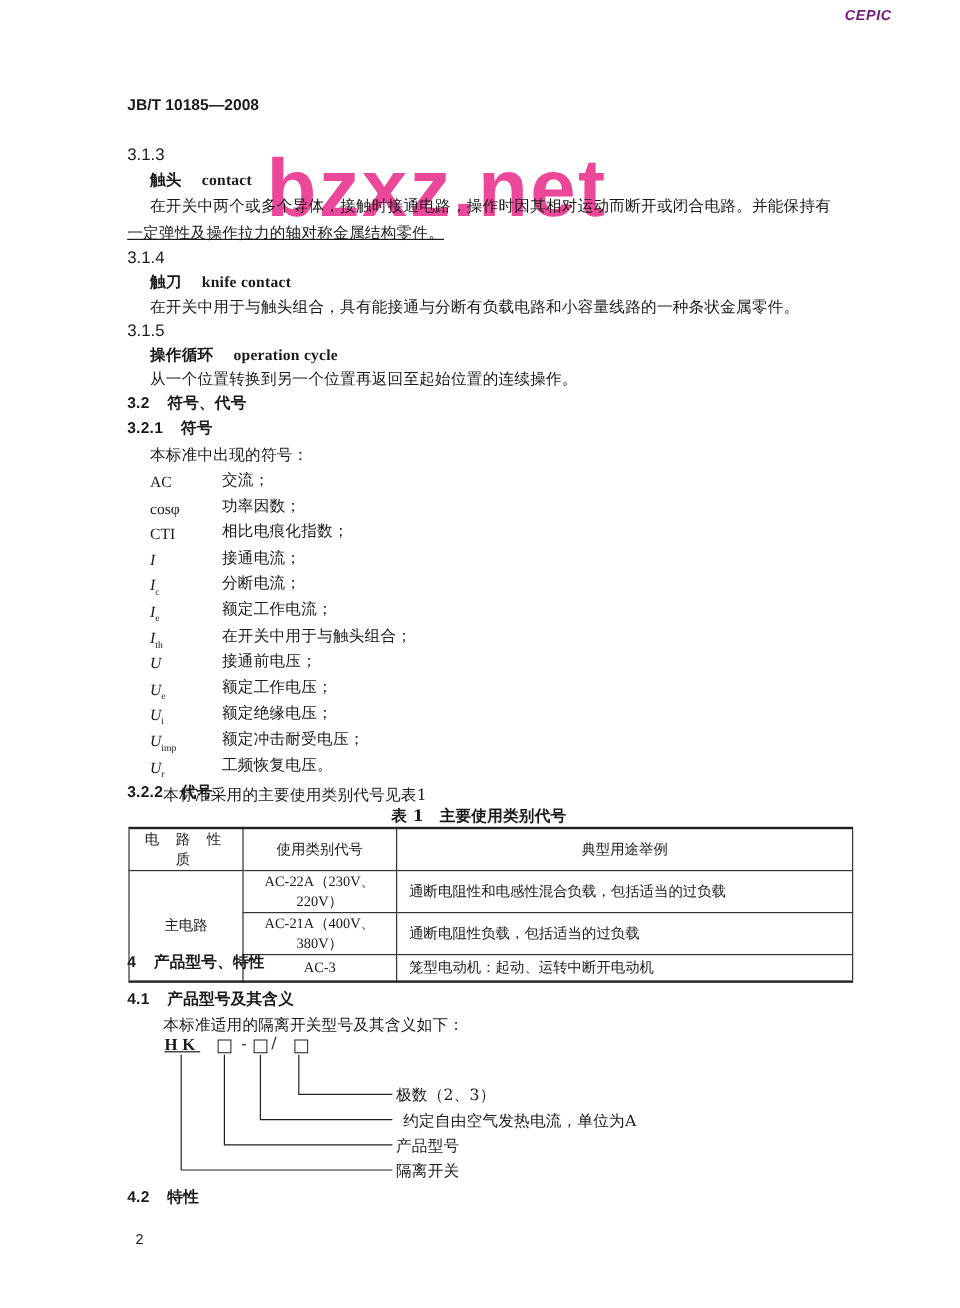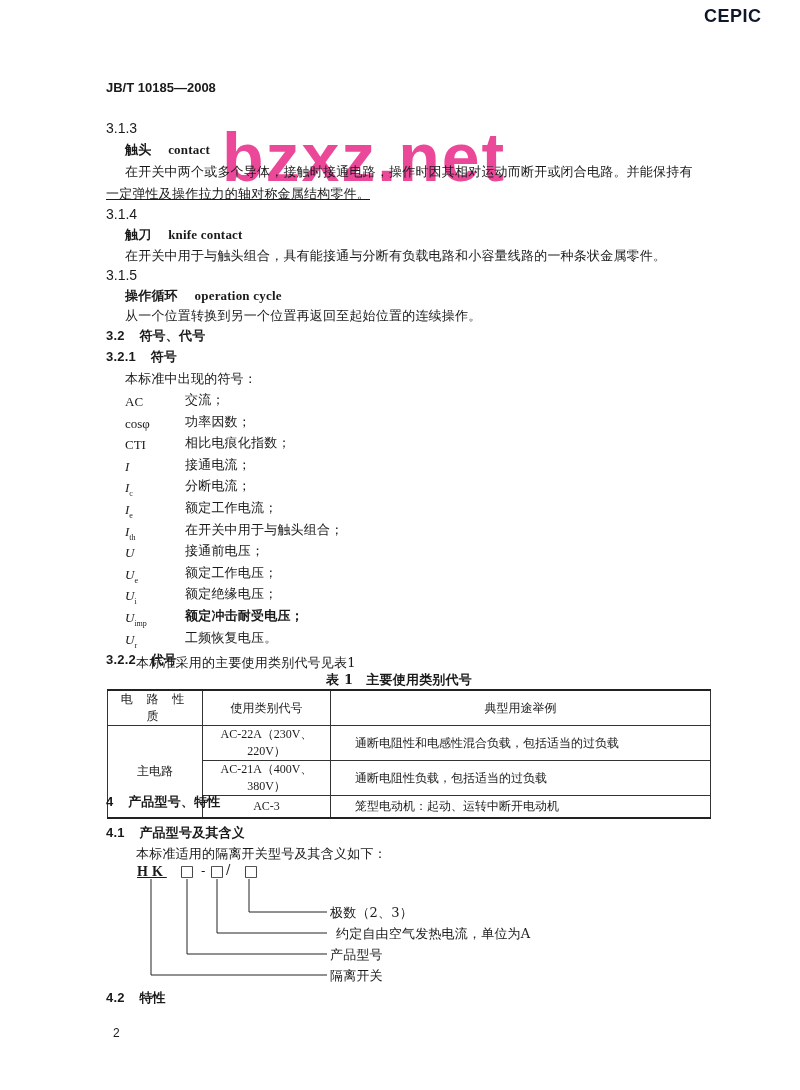--- a/index.html
+++ b/index.html
@@ -4,36 +4,36 @@
 <style>
   html, body { margin: 0; padding: 0; background: #ffffff; }
   body { width: 800px; height: 1090px; position: relative; overflow: hidden;
          font-family: "DejaVu Serif", "Liberation Serif", serif; color: #1a1a1a; }
   .abs { position: absolute; white-space: nowrap; }
   .sans { font-family: "Liberation Sans", "DejaVu Sans", sans-serif; }
   .serif { font-family: "Liberation Serif", "DejaVu Serif", serif; }
   .cn { font-size: 13px; letter-spacing: 0.2px; }
   .num { font-size: 14px; }
   .bold { font-weight: bold; }
-  .logo { color: #0f172a; font-weight: bold; font-size: 18px; letter-spacing: 0.5px; }
+  .logo { color: #701a75; font-style: italic; font-weight: bold; font-size: 12px; letter-spacing: 0.5px; }
   .watermark { color: #ec4899; font-family: "Liberation Sans", "DejaVu Sans", sans-serif;
                font-weight: bold; font-size: 68px; letter-spacing: 2px; z-index: 0; }
   .content { z-index: 1; }
   .sym { font-style: italic; font-family: "Liberation Serif", serif; font-size: 13px; }
   .sym sub { font-size: 8px; font-style: normal; }
 
   
   table.t1 { position: absolute; left: 107px; top: 689px; width: 604px;
              border-collapse: collapse; font-size: 12px; z-index: 1;
              border-top: 2px solid #222; border-bottom: 2px solid #222; }
   table.t1 td, table.t1 th { border: 1px solid #333; height: 21px; padding: 0 6px; font-weight: normal; }
   table.t1 th { text-align: center; }
   table.t1 td.c1 { text-align: center; width: 82px; }
   table.t1 td.c2 { text-align: center; width: 115px; }
-  table.t1 td.c3 { text-align: left; padding-left: 24px; }
+  table.t1 td.c3 { text-align: left; padding-left: 10px; }
   table.t1 .h1 { letter-spacing: 5px; }
 
   
   .diagram { position: absolute; left: 0; top: 0; width: 800px; height: 1090px; z-index: 1; pointer-events: none; }
 </style>
 </head>
 <body>
 
 <div class="abs watermark" style="left:222px; top:118px;">bzxz.net</div>
 <div class="abs logo sans" style="left:704px; top:6px;">CEPIC</div>
@@ -109,21 +109,21 @@
   <div style="height:21.6px; position:relative;">
     <span class="sym"><span>U</span><sub>e</sub></span>
     <span class="cn" style="position:absolute; left:60px;">额定工作电压；</span>
   </div>
   <div style="height:21.6px; position:relative;">
     <span class="sym"><span>U</span><sub>i</sub></span>
     <span class="cn" style="position:absolute; left:60px;">额定绝缘电压；</span>
   </div>
   <div style="height:21.6px; position:relative;">
     <span class="sym"><span>U</span><sub>imp</sub></span>
-    <span class="cn" style="position:absolute; left:60px;font-weight:bold;">额定冲击耐受电压；</span>
+    <span class="cn" style="position:absolute; left:60px;">额定冲击耐受电压；</span>
   </div>
   <div style="height:21.6px; position:relative;">
     <span class="sym"><span>U</span><sub>r</sub></span>
     <span class="cn" style="position:absolute; left:60px;">工频恢复电压。</span>
   </div>
 </div>
 
 <div class="abs content cn bold" style="left:106px; top:651px;">
   <span class="sans">3.2.2</span>
   <span style="margin-left:10px;">代号</span>

